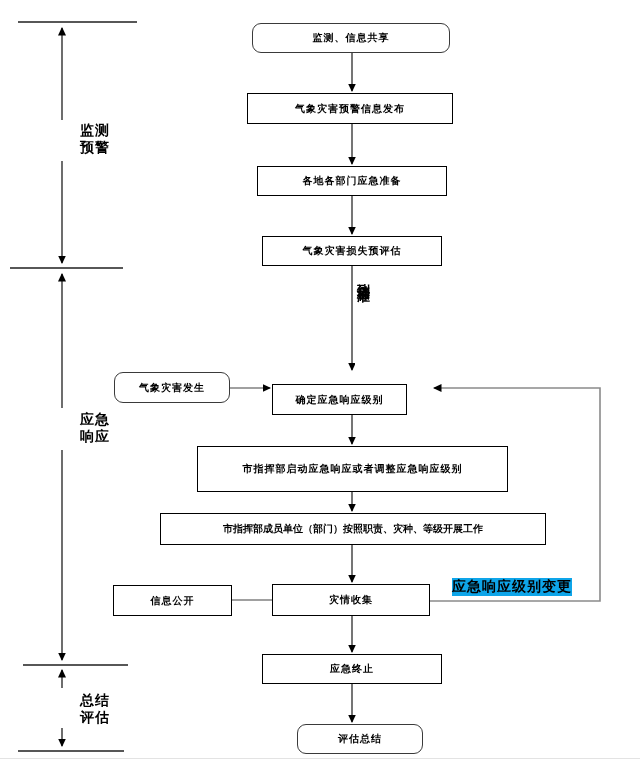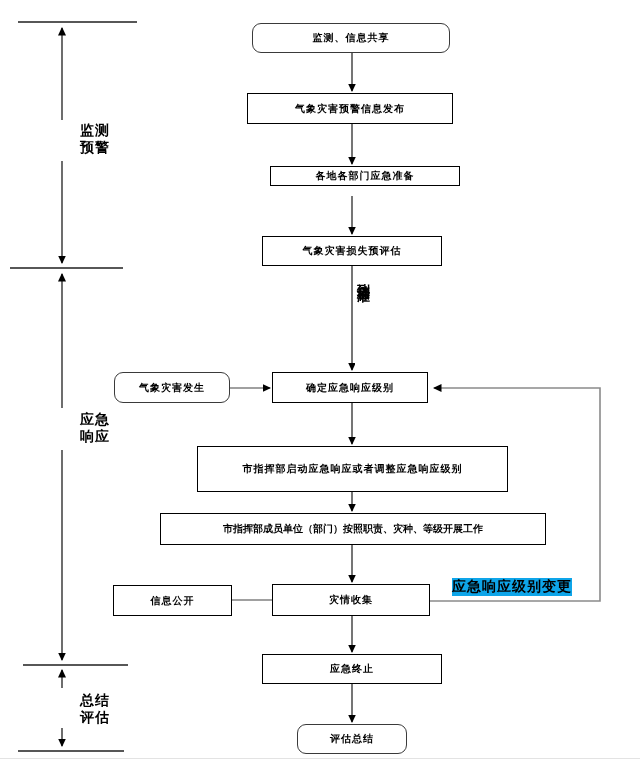--- a/index.html
+++ b/index.html
@@ -83,39 +83,39 @@
   </div>
   <div class="phase-label" style="left:44px;top:692px;">
     <div>总结</div>
     <div>评估</div>
   </div>
 
   <div class="node rounded" style="left:252px;top:23px;width:198px;height:30px">监测、信息共享</div>
 
   <div class="node" style="left:247px;top:93px;width:206px;height:31px">气象灾害预警信息发布</div>
 
-  <div class="node" style="left:270px;top:166px;width:190px;height:20px">各地各部门应急准备</div>
+  <div class="node" style="left:257px;top:166px;width:190px;height:30px">各地各部门应急准备</div>
 
   <div class="node" style="left:262px;top:236px;width:180px;height:30px">气象灾害损失预评估</div>
 
   <div class="node rounded" style="left:114px;top:372px;width:116px;height:31px">气象灾害发生</div>
 
-  <div class="node" style="left:272px;top:372px;width:156px;height:31px">确定应急响应级别</div>
+  <div class="node" style="left:272px;top:384px;width:135px;height:31px">确定应急响应级别</div>
 
   <div class="node" style="left:197px;top:446px;width:311px;height:46px">市指挥部启动应急响应或者调整应急响应级别</div>
 
   <div class="node tight" style="left:160px;top:513px;width:386px;height:32px">市指挥部成员单位（部门）按照职责、灾种、等级开展工作</div>
 
   <div class="node" style="left:113px;top:585px;width:119px;height:31px">信息公开</div>
 
   <div class="node" style="left:272px;top:584px;width:158px;height:32px">灾情收集</div>
 
   <div class="node" style="left:262px;top:654px;width:180px;height:30px">应急终止</div>
 
-  <div class="node rounded" style="left:297px;top:724px;width:110px;height:30px">评估总结</div>
+  <div class="node rounded" style="left:297px;top:724px;width:126px;height:30px">评估总结</div>
 
   <div class="vertical-label" style="left:355px;top:273px;height:92px;">达到启动标准</div>
 
   <div class="edge-label" style="left:452px;top:578px;">应急响应级别变更</div>
 
   <div class="page-bottom-rule"></div>
 
 </div>
 
 </body></html>

